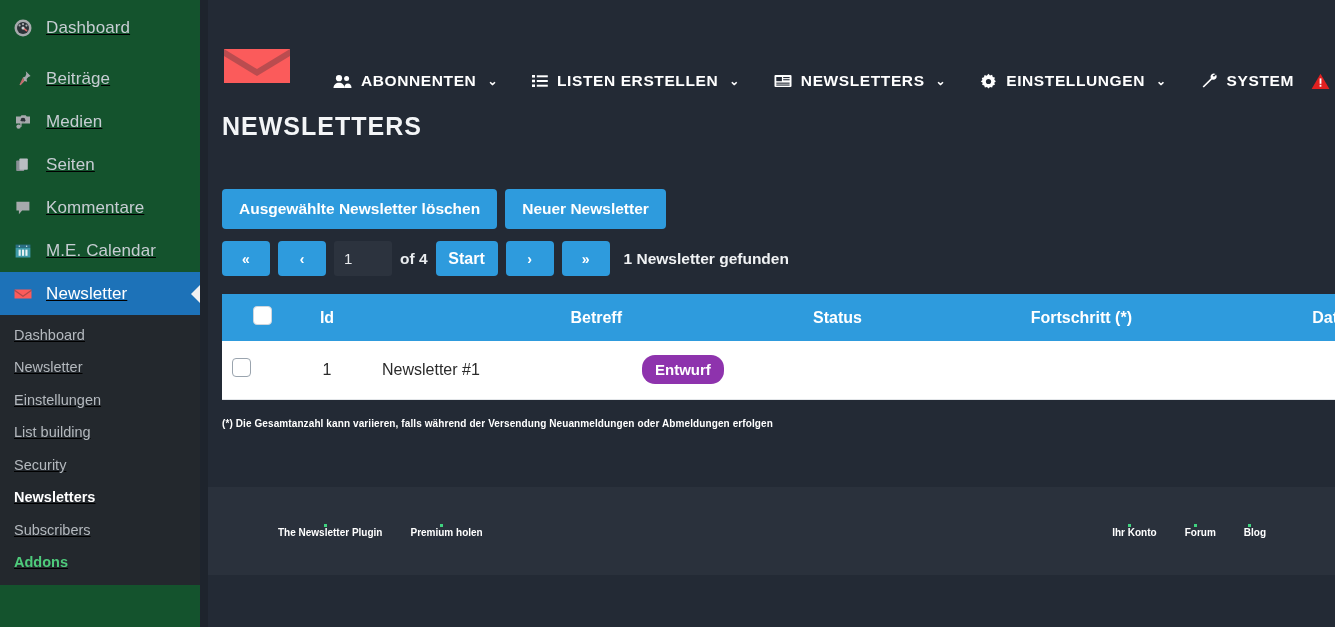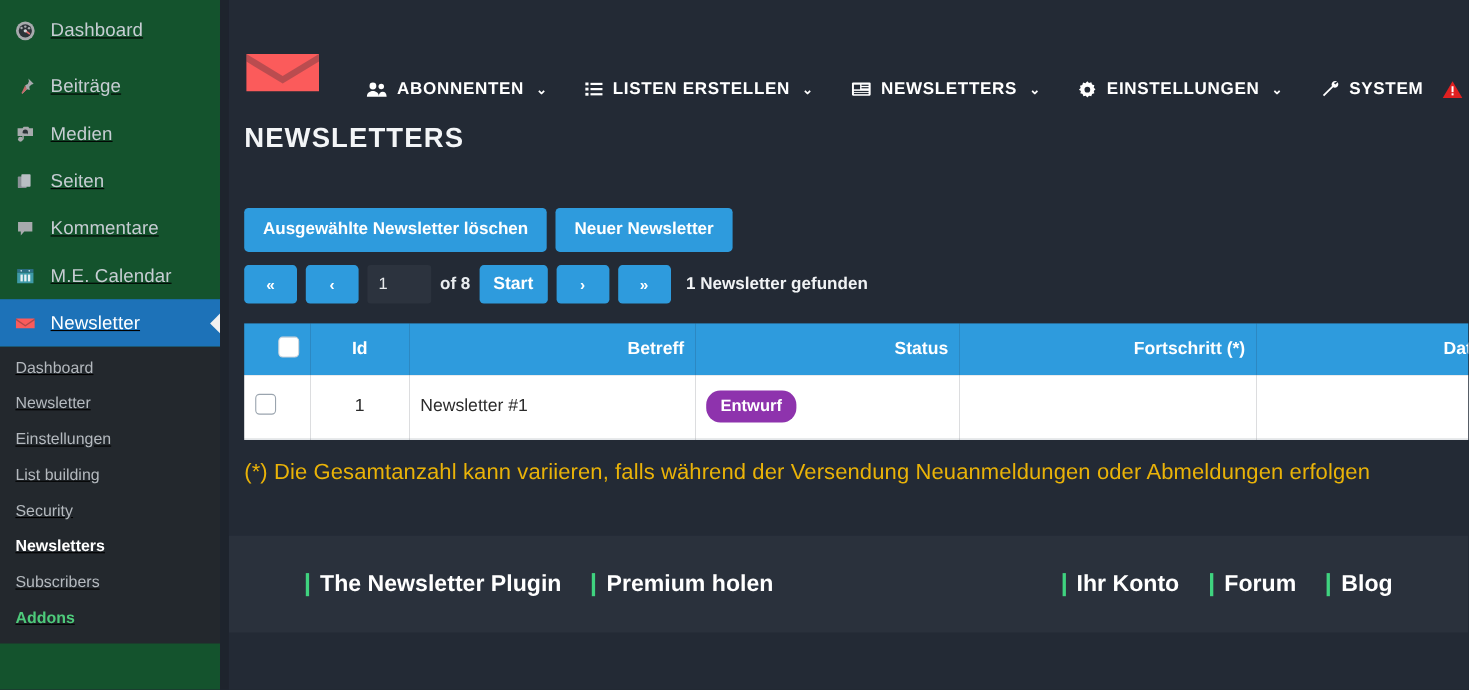--- a/index.html
+++ b/index.html
@@ -106,33 +106,33 @@
   }
   .chk-row {
     width: 19px; height: 19px; background: #fff; border-radius: 4px;
     border: 1px solid #9aa4ae; display: inline-block;
   }
   .badge {
     display: inline-block; background: #8e33ad; color: #fff; border-radius: 13px;
     font-size: 15px; font-weight: bold; padding: 6px 13px;
   }
   .footnote {
-    color: #eab308; font-size: 20px; font-weight: normal;
+    color: #ffffff; font-size: 10px; font-weight: bold;
     padding: 18px 0 0 14px; letter-spacing: .1px;
   }
 
   
   .plugin-footer {
     position: absolute; left: 0; right: -5px; top: 487px; height: 88px;
     background: #2a313c; display: flex; align-items: center;
   }
   .flinks { display: flex; align-items: center; gap: 0; }
   .flink {
-    display: flex; align-items: center; color: #fff; font-size: 21px;
-    font-weight: bold; cursor: pointer; padding: 0 14px; white-space: nowrap;
+    display: flex; align-items: center; color: #fff; font-size: 10px;
+    font-weight: bold; cursor: pointer; padding: 0 14px; white-space: nowrap; flex-direction: column;
   }
   .fbar { width: 3px; height: 21px; background: #3fd37f; margin-right: 10px; flex: 0 0 3px; }
   .flinks.left { margin-left: 56px; }
   .flinks.right { margin-left: auto; margin-right: 60px; }
   .warn-tri { margin-left: 8px; display: flex; align-items: center; }
 </style>
 </head>
 <body>
 
 <div class="app">
@@ -323,21 +323,21 @@
 
     <div class="toolbar">
       <button class="btn">Ausgewählte Newsletter löschen</button>
       <button class="btn">Neuer Newsletter</button>
     </div>
 
     <div class="pager">
       <button class="pbtn">«</button>
       <button class="pbtn">‹</button>
       <input class="pnum" type="text" value="1" style="">
-      <span class="pof">of 8</span>
+      <span class="pof">of 4</span>
       <button class="pbtn start">Start</button>
       <button class="pbtn">›</button>
       <button class="pbtn">»</button>
       <span class="pfound">1 Newsletter gefunden</span>
     </div>
 
     <div class="table-wrap">
       <table>
         <thead>
           <tr>

